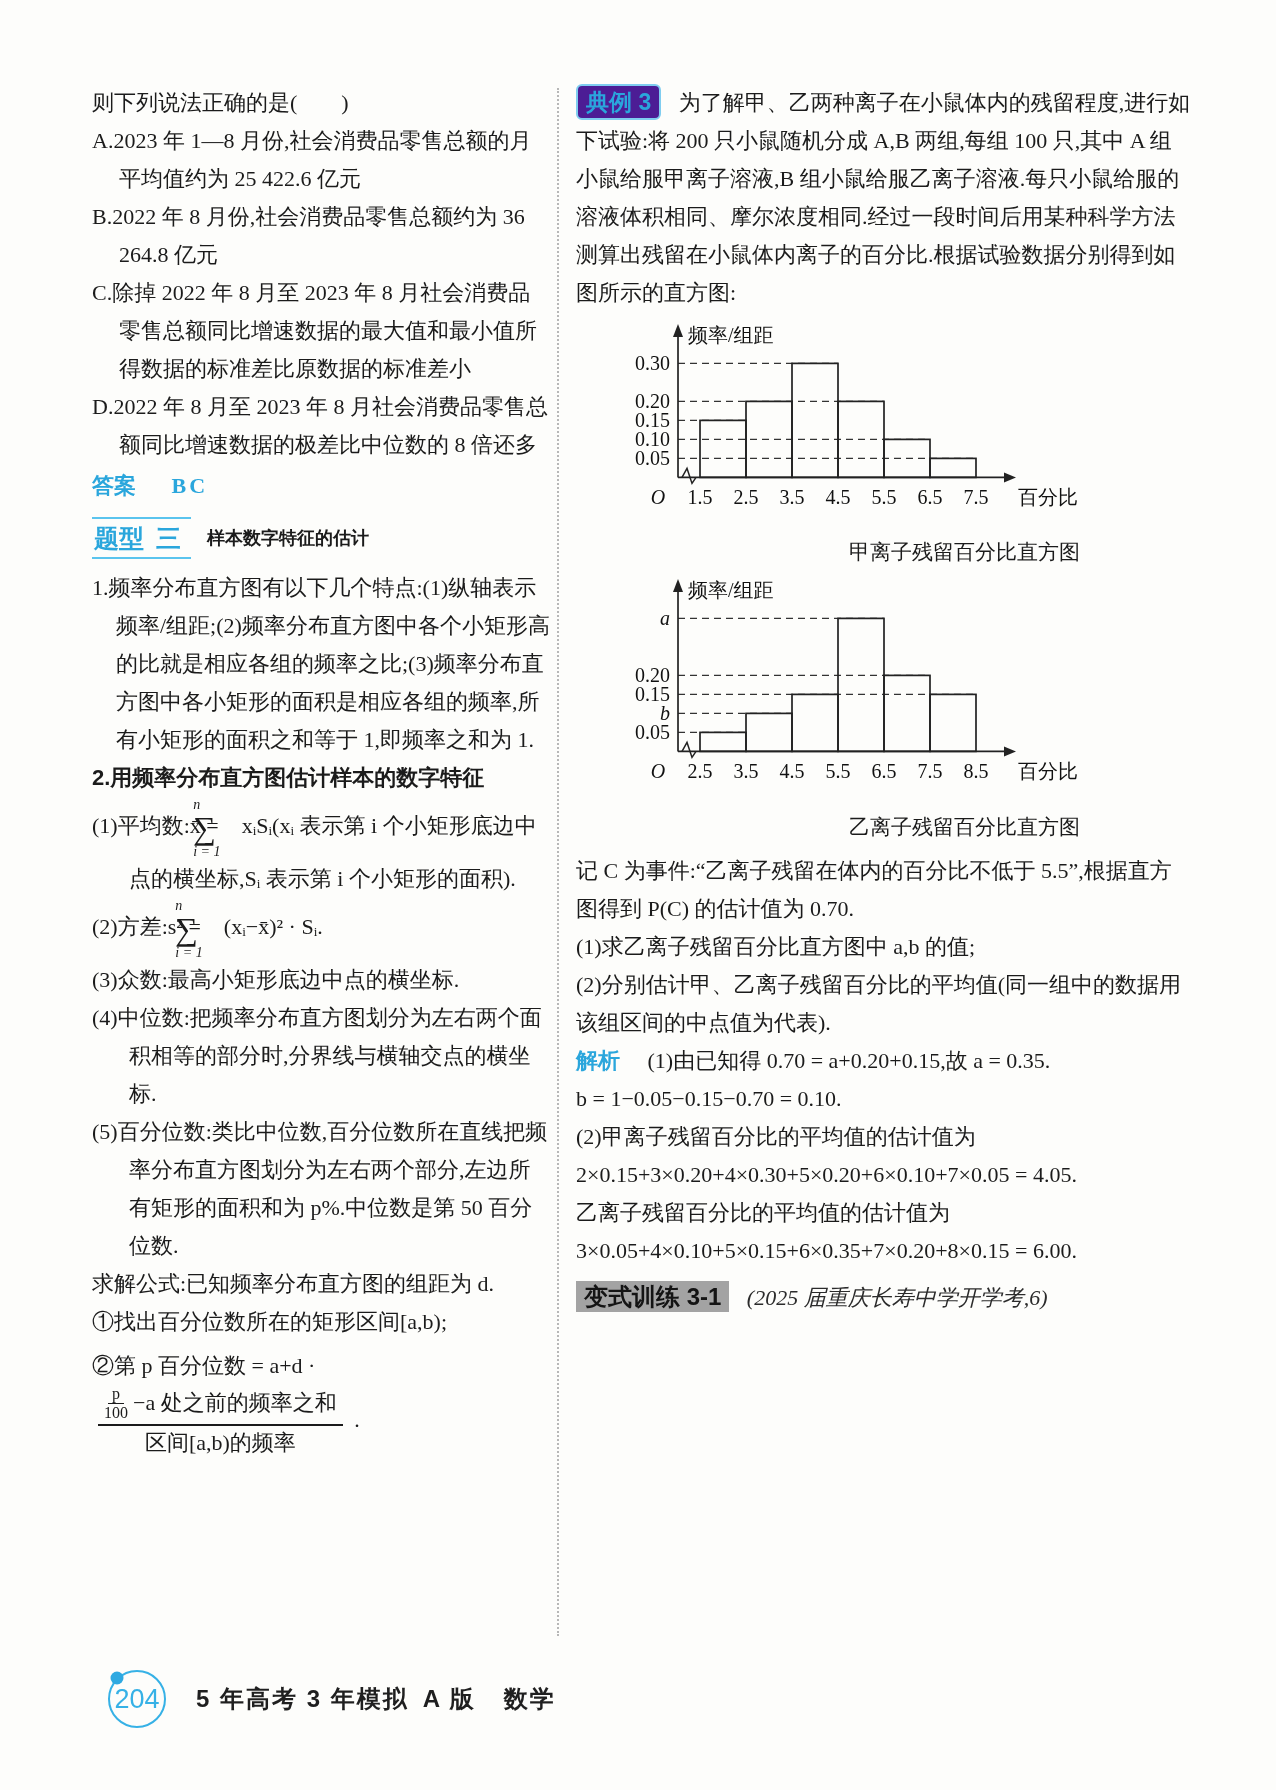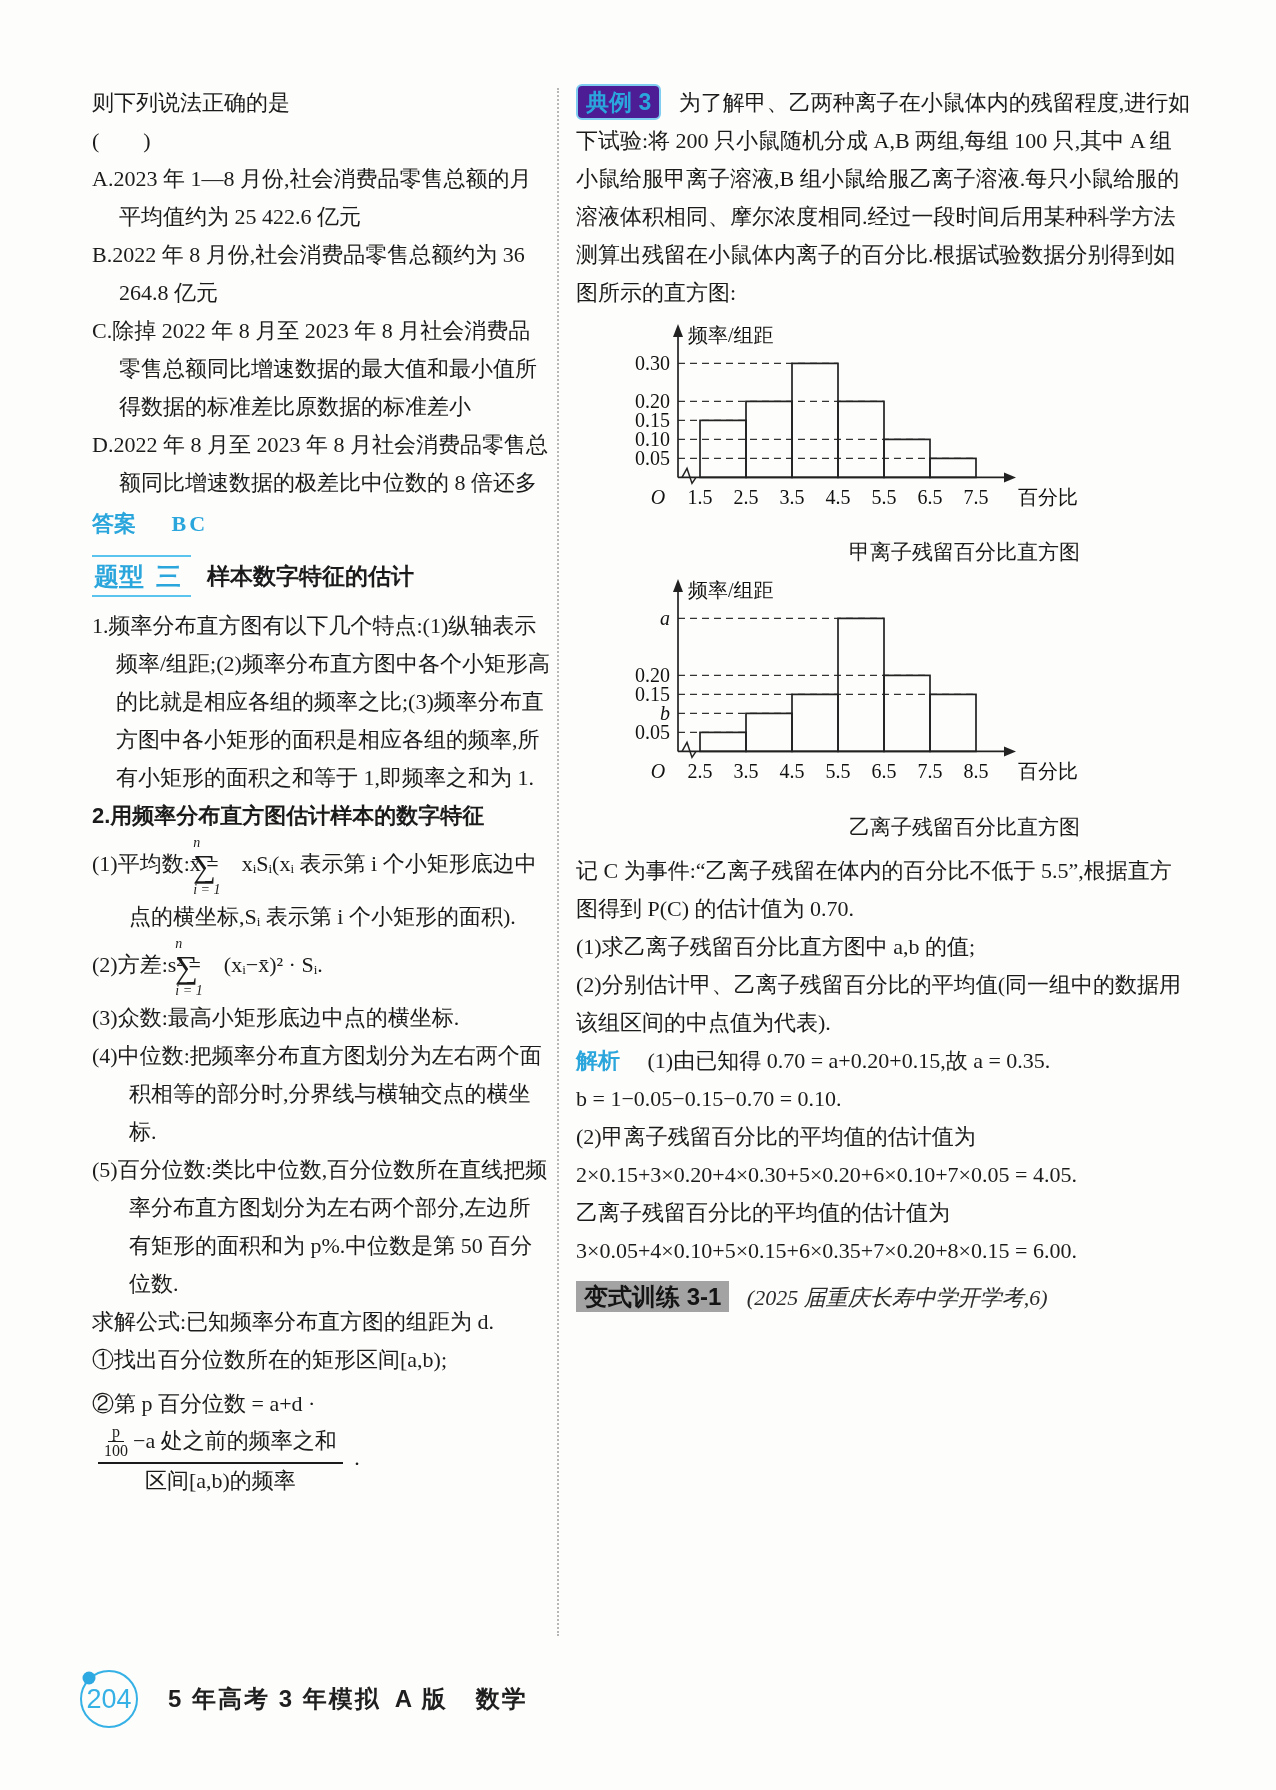--- a/index.html
+++ b/index.html
@@ -7,37 +7,37 @@
     position:relative;width:1276px;height:1790px;margin:0 auto;
     background:#fdfdfb;color:#1b1b1b;
     font-family:"Liberation Serif","DejaVu Serif",serif;
     font-size:22px;line-height:38px;overflow:hidden;
   }
   .col-left{position:absolute;left:92px;top:84px;width:458px;}
   .col-right{position:absolute;left:576px;top:84px;width:616px;}
   .divider{position:absolute;left:557px;top:88px;height:1548px;width:0;border-left:2px dotted #b7b7b7;}
 
   .para{margin:0;}
-  .prompt-row{display:flex;justify-content:flex-start;flex-direction:column;}
+  .prompt-row{display:flex;justify-content:flex-start;}
   .opt{padding-left:27px;text-indent:-27px;}
   .hang1{padding-left:24px;text-indent:-24px;}
   .hang2{padding-left:37px;text-indent:-37px;}
   .blue-label{color:#2aa6dc;font-family:"Liberation Sans","DejaVu Sans",sans-serif;font-weight:bold;}
   .answer-row{margin:3px 0 12px;}
   .answer-row .blue-label{margin-right:30px;}
   .answer-val{color:#2aa6dc;font-weight:bold;letter-spacing:3px;}
 
   .topic-row{margin:10px 0 10px;display:flex;align-items:center;}
   .topic-badge{
     display:inline-flex;align-items:flex-start;gap:12px;
     color:#2aa6dc;font-family:"Liberation Sans","DejaVu Sans",sans-serif;font-weight:bold;font-size:25px;
     border-top:2px solid #5ac4ee;border-bottom:2px solid #5ac4ee;
     padding:2px 10px 2px 2px;line-height:34px;
   }
-  .topic-title{font-family:"Liberation Sans","DejaVu Sans",sans-serif;font-weight:bold;font-size:23px;margin-left:16px;}
+  .topic-title{font-family:"Liberation Sans","DejaVu Sans",sans-serif;font-weight:bold;font-size:18px;margin-left:16px;}
   .bold-head{font-family:"Liberation Sans","DejaVu Sans",sans-serif;font-weight:bold;}
 
   .bigsum{display:inline-flex;flex-direction:column;align-items:center;vertical-align:middle;line-height:1;margin:0 6px;}
   .bigsum .st,.bigsum .sb{font-size:14px;font-style:italic;line-height:1.1;}
   .bigsum .ss{font-size:32px;line-height:1;font-style:normal;}
 
   .frac{display:inline-flex;flex-direction:column;align-items:center;vertical-align:middle;margin:0 6px;line-height:30px;}
   .frac .num{display:inline-flex;align-items:center;border-bottom:2px solid #1b1b1b;padding:0 6px 2px;}
   .frac .den{padding-top:2px;}
   .sfrac{display:inline-flex;flex-direction:column;align-items:center;font-size:16px;line-height:1.15;margin-right:5px;vertical-align:middle;}
@@ -52,21 +52,21 @@
   .chart-caption{width:486px;text-align:right;font-size:21px;line-height:30px;margin:8px 0 10px;}
   .analysis-para .blue-label{margin-right:22px;}
   .variant-row{margin-top:8px;}
   .variant-badge{
     background:#a3a3a3;color:#141414;
     font-family:"Liberation Sans","DejaVu Sans",sans-serif;font-weight:bold;font-size:24px;
     padding:2px 8px;margin-right:12px;
   }
   .variant-source{font-style:italic;color:#2b2b2b;}
 
-  .footer{position:absolute;left:76px;top:1666px;display:flex;align-items:center;text-align:right;}
+  .footer{position:absolute;left:104px;top:1666px;display:flex;align-items:center;text-align:right;}
   .badge-circle{position:relative;width:66px;height:66px;margin-right:26px;}
   .badge-circle .pn{
     position:absolute;inset:0;display:flex;align-items:center;justify-content:center;
     color:#36b1e6;font-size:27px;font-family:"Liberation Sans","DejaVu Sans",sans-serif;
   }
   .footer-title,.footer-edition,.footer-subject{
     font-family:"Liberation Sans","DejaVu Sans",sans-serif;font-weight:bold;font-size:24px;color:#1f1f1f;letter-spacing:2px;
   }
   .footer-edition{margin-left:14px;}
   .footer-subject{margin-left:28px;}

